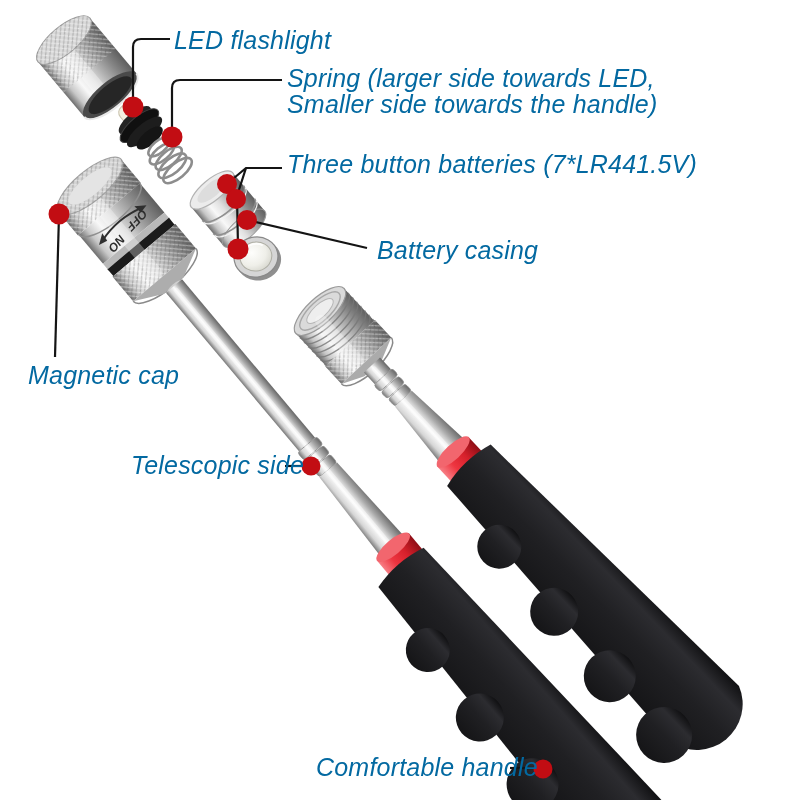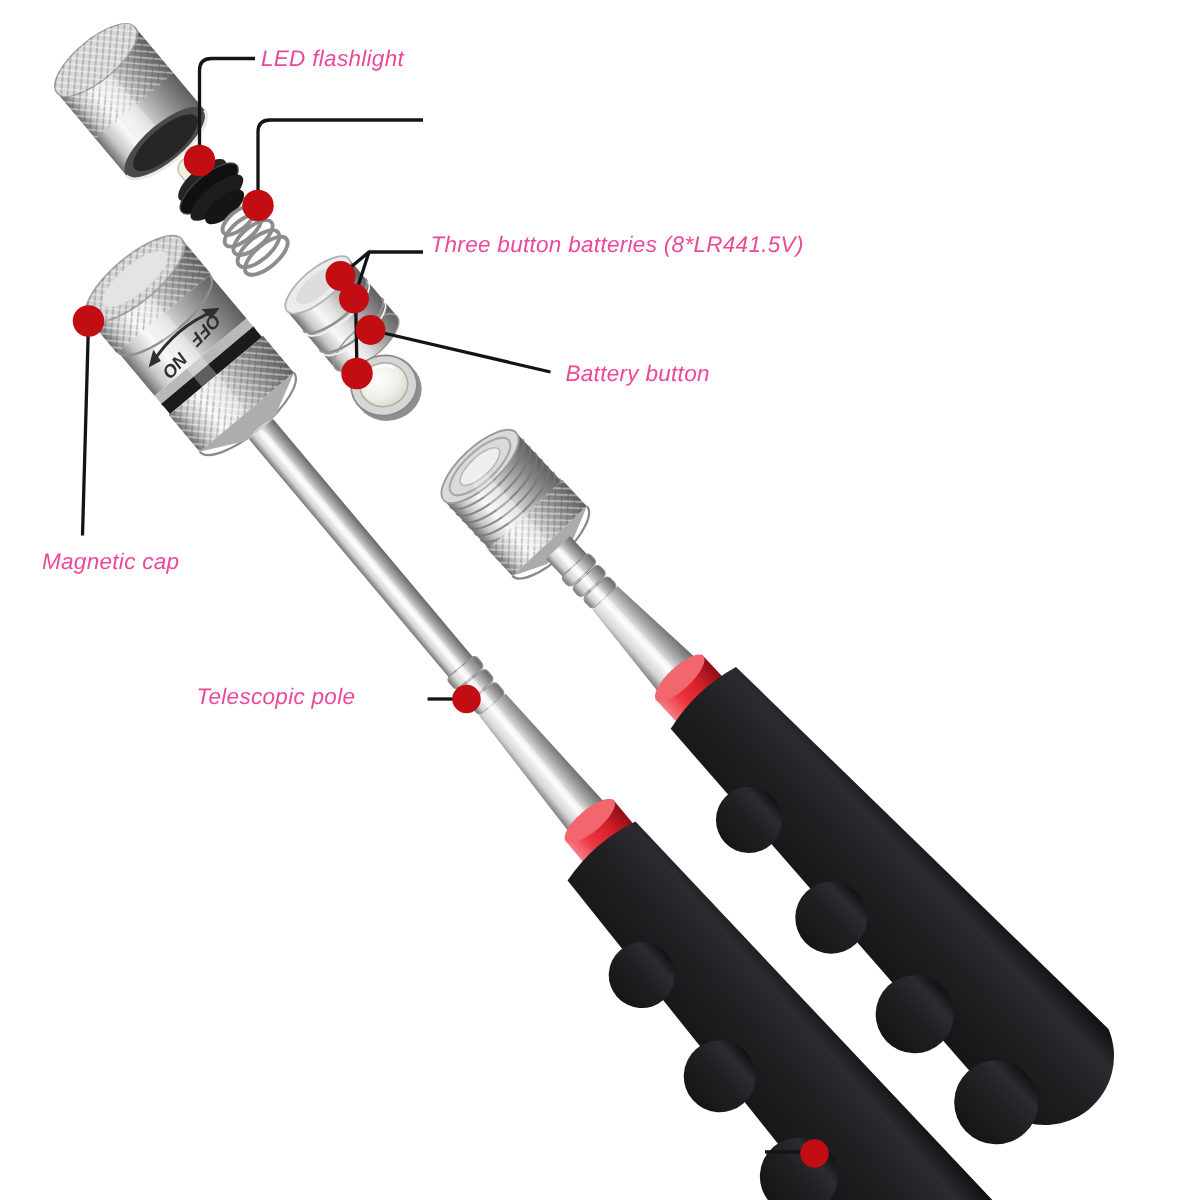--- a/index.html
+++ b/index.html
@@ -2,22 +2,22 @@
 <html><head>
 <meta charset="utf-8">
 <style>
   html,body{margin:0;padding:0;background:#ffffff;}
   .stage{
     position:relative;width:800px;height:800px;background:#ffffff;
     overflow:hidden;font-family:"Liberation Sans", sans-serif;
   }
   .stage svg{position:absolute;left:0;top:0;}
   .callout-label{
-    position:absolute;font-style:italic;font-size:15px;line-height:26px;
-    color:#ec4899;white-space:nowrap;letter-spacing:.2px;
+    position:absolute;font-style:italic;font-size:25px;line-height:26px;
+    color:#0369a1;white-space:nowrap;letter-spacing:.2px;
   }
   .callout-label span{display:block;}
 </style>
 </head>
 <body>
 
 <div class="stage">
 
 <svg width="800" height="800" viewBox="0 0 800 800">
   <defs>
@@ -227,24 +227,29 @@
     </g>
     <g>
       <path d="M510,768 L535,768"></path>
       <circle cx="543" cy="769" r="9.5" fill="#c20d13" stroke="none"></circle>
     </g>
   </g>
 </svg>
 
   <div class="callout-label" style="left:174px;top:27px;">LED flashlight</div>
 
+  <div class="callout-label" style="left:287px;top:65px;">
+    <span>Spring (larger side towards LED,</span>
+    <span>Smaller side towards the handle)</span>
+  </div>
 
   <div class="callout-label" style="left:287px;top:151px;">
-    <span>Three button batteries (8*LR441.5V)</span>
+    <span>Three button batteries (7*LR441.5V)</span>
   </div>
 
-  <div class="callout-label" style="left:377px;top:237px;">Battery button</div>
+  <div class="callout-label" style="left:377px;top:237px;">Battery casing</div>
 
   <div class="callout-label" style="left:28px;top:362px;">Magnetic cap</div>
 
-  <div class="callout-label" style="left:131px;top:452px;">Telescopic pole</div>
-
+  <div class="callout-label" style="left:131px;top:452px;">Telescopic side</div>
+
+  <div class="callout-label" style="left:316px;top:754px;">Comfortable handle</div>
 </div>
 
 </body></html>

